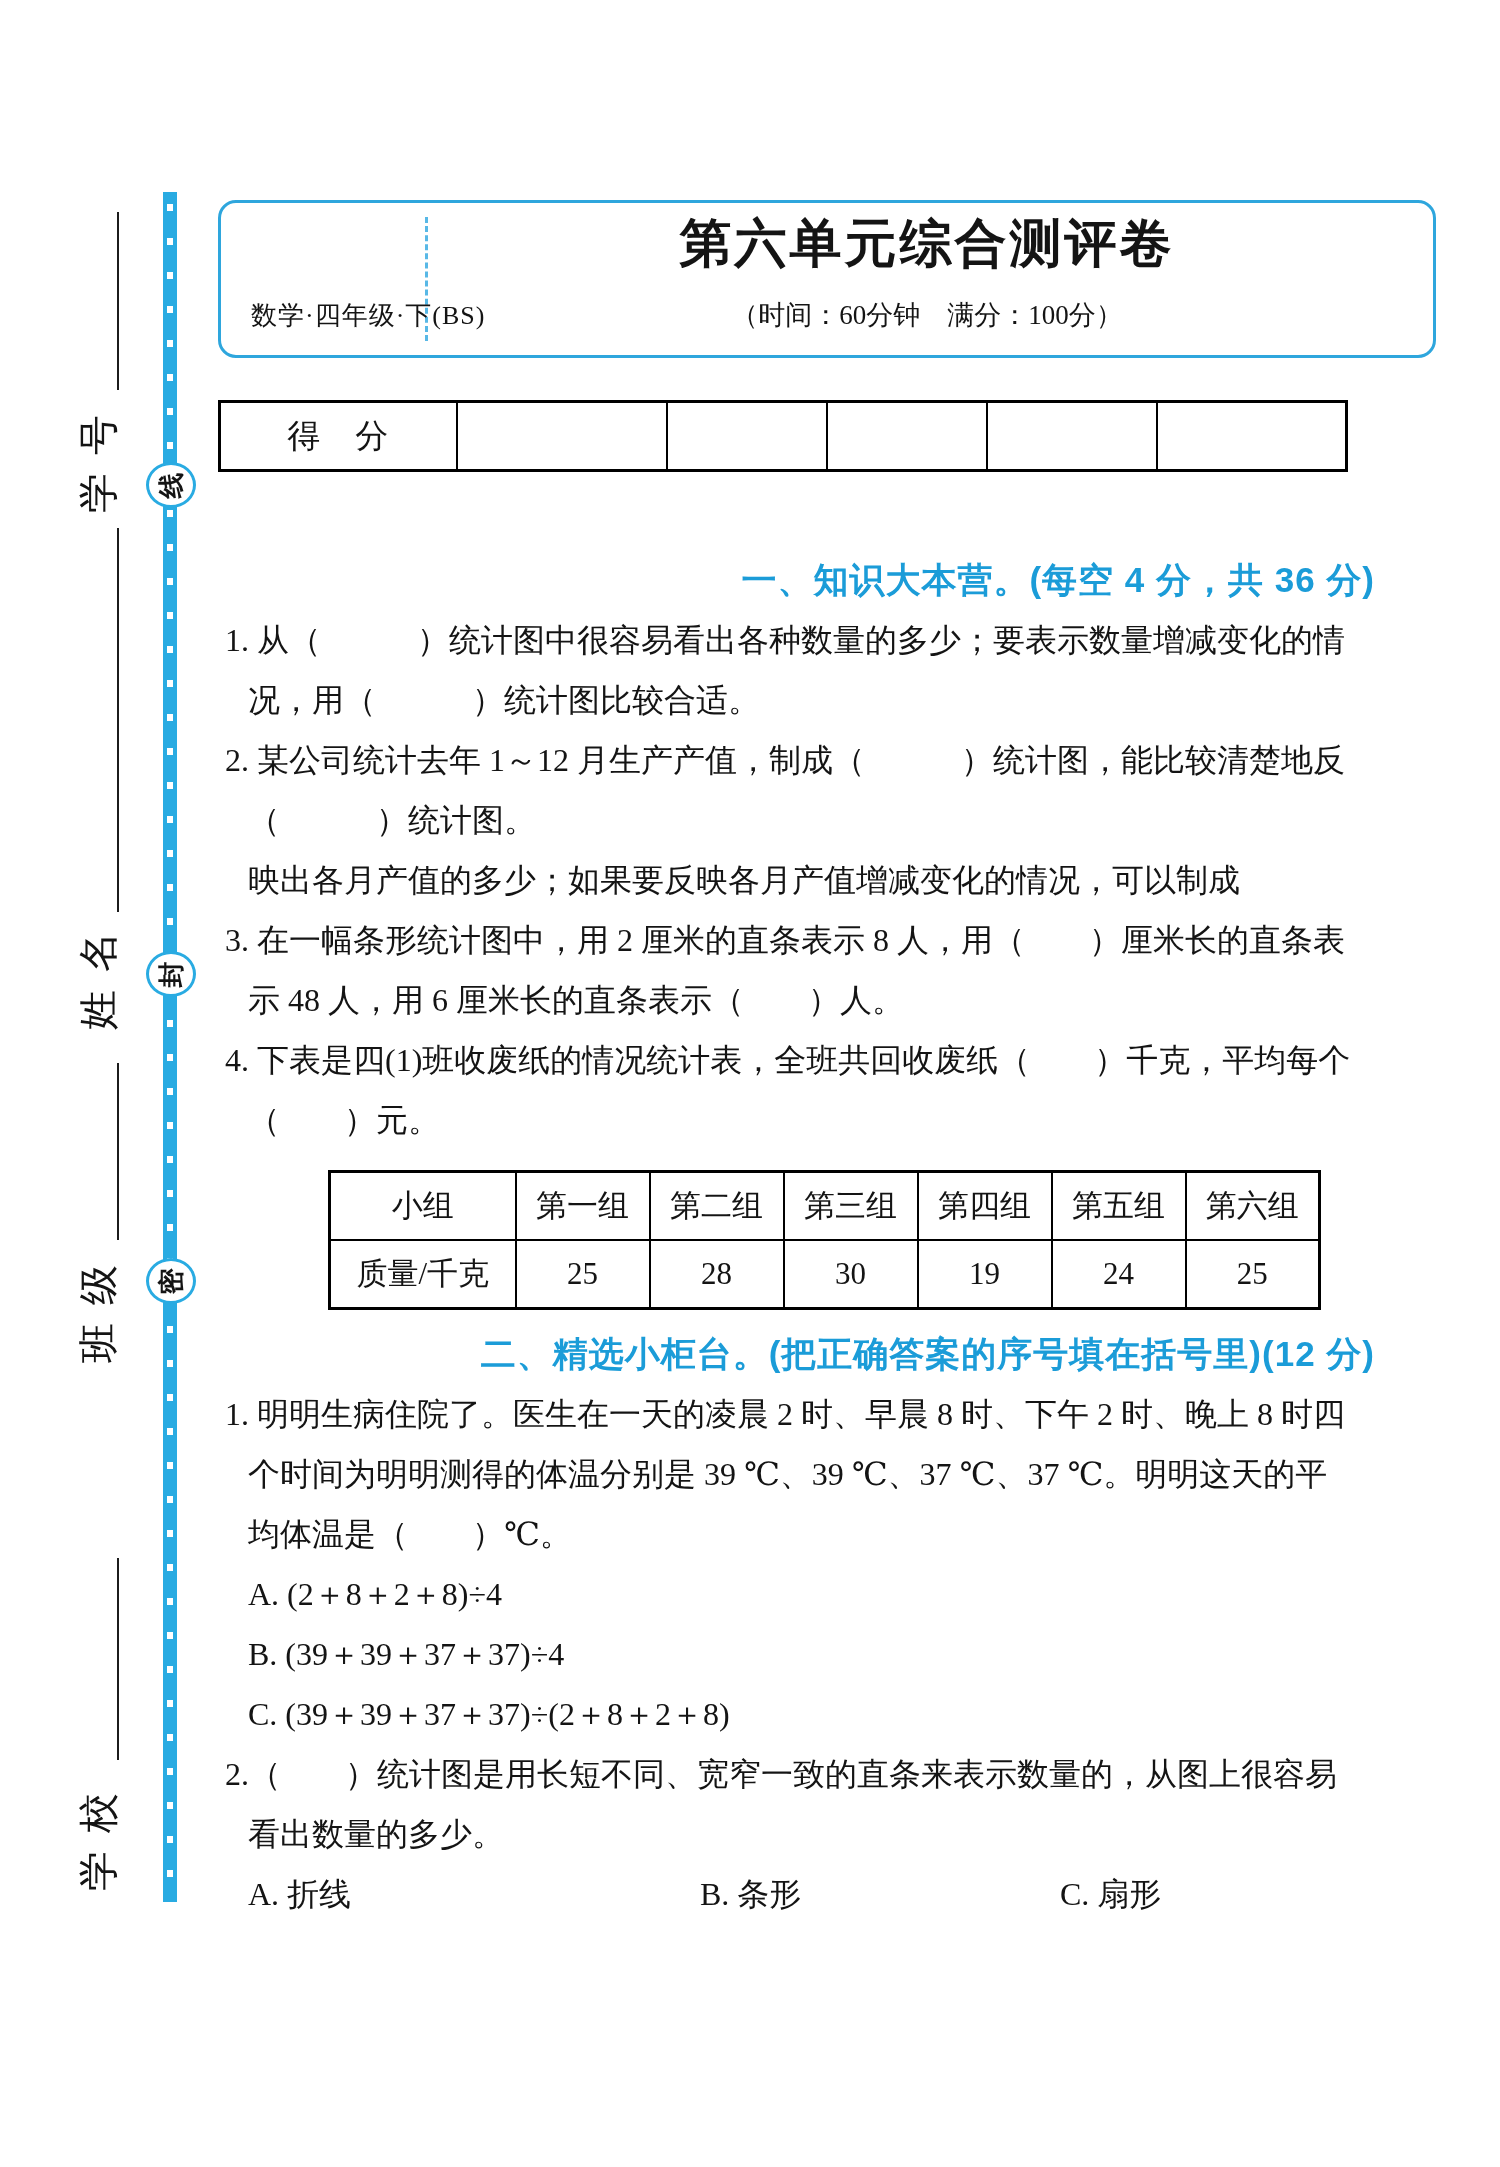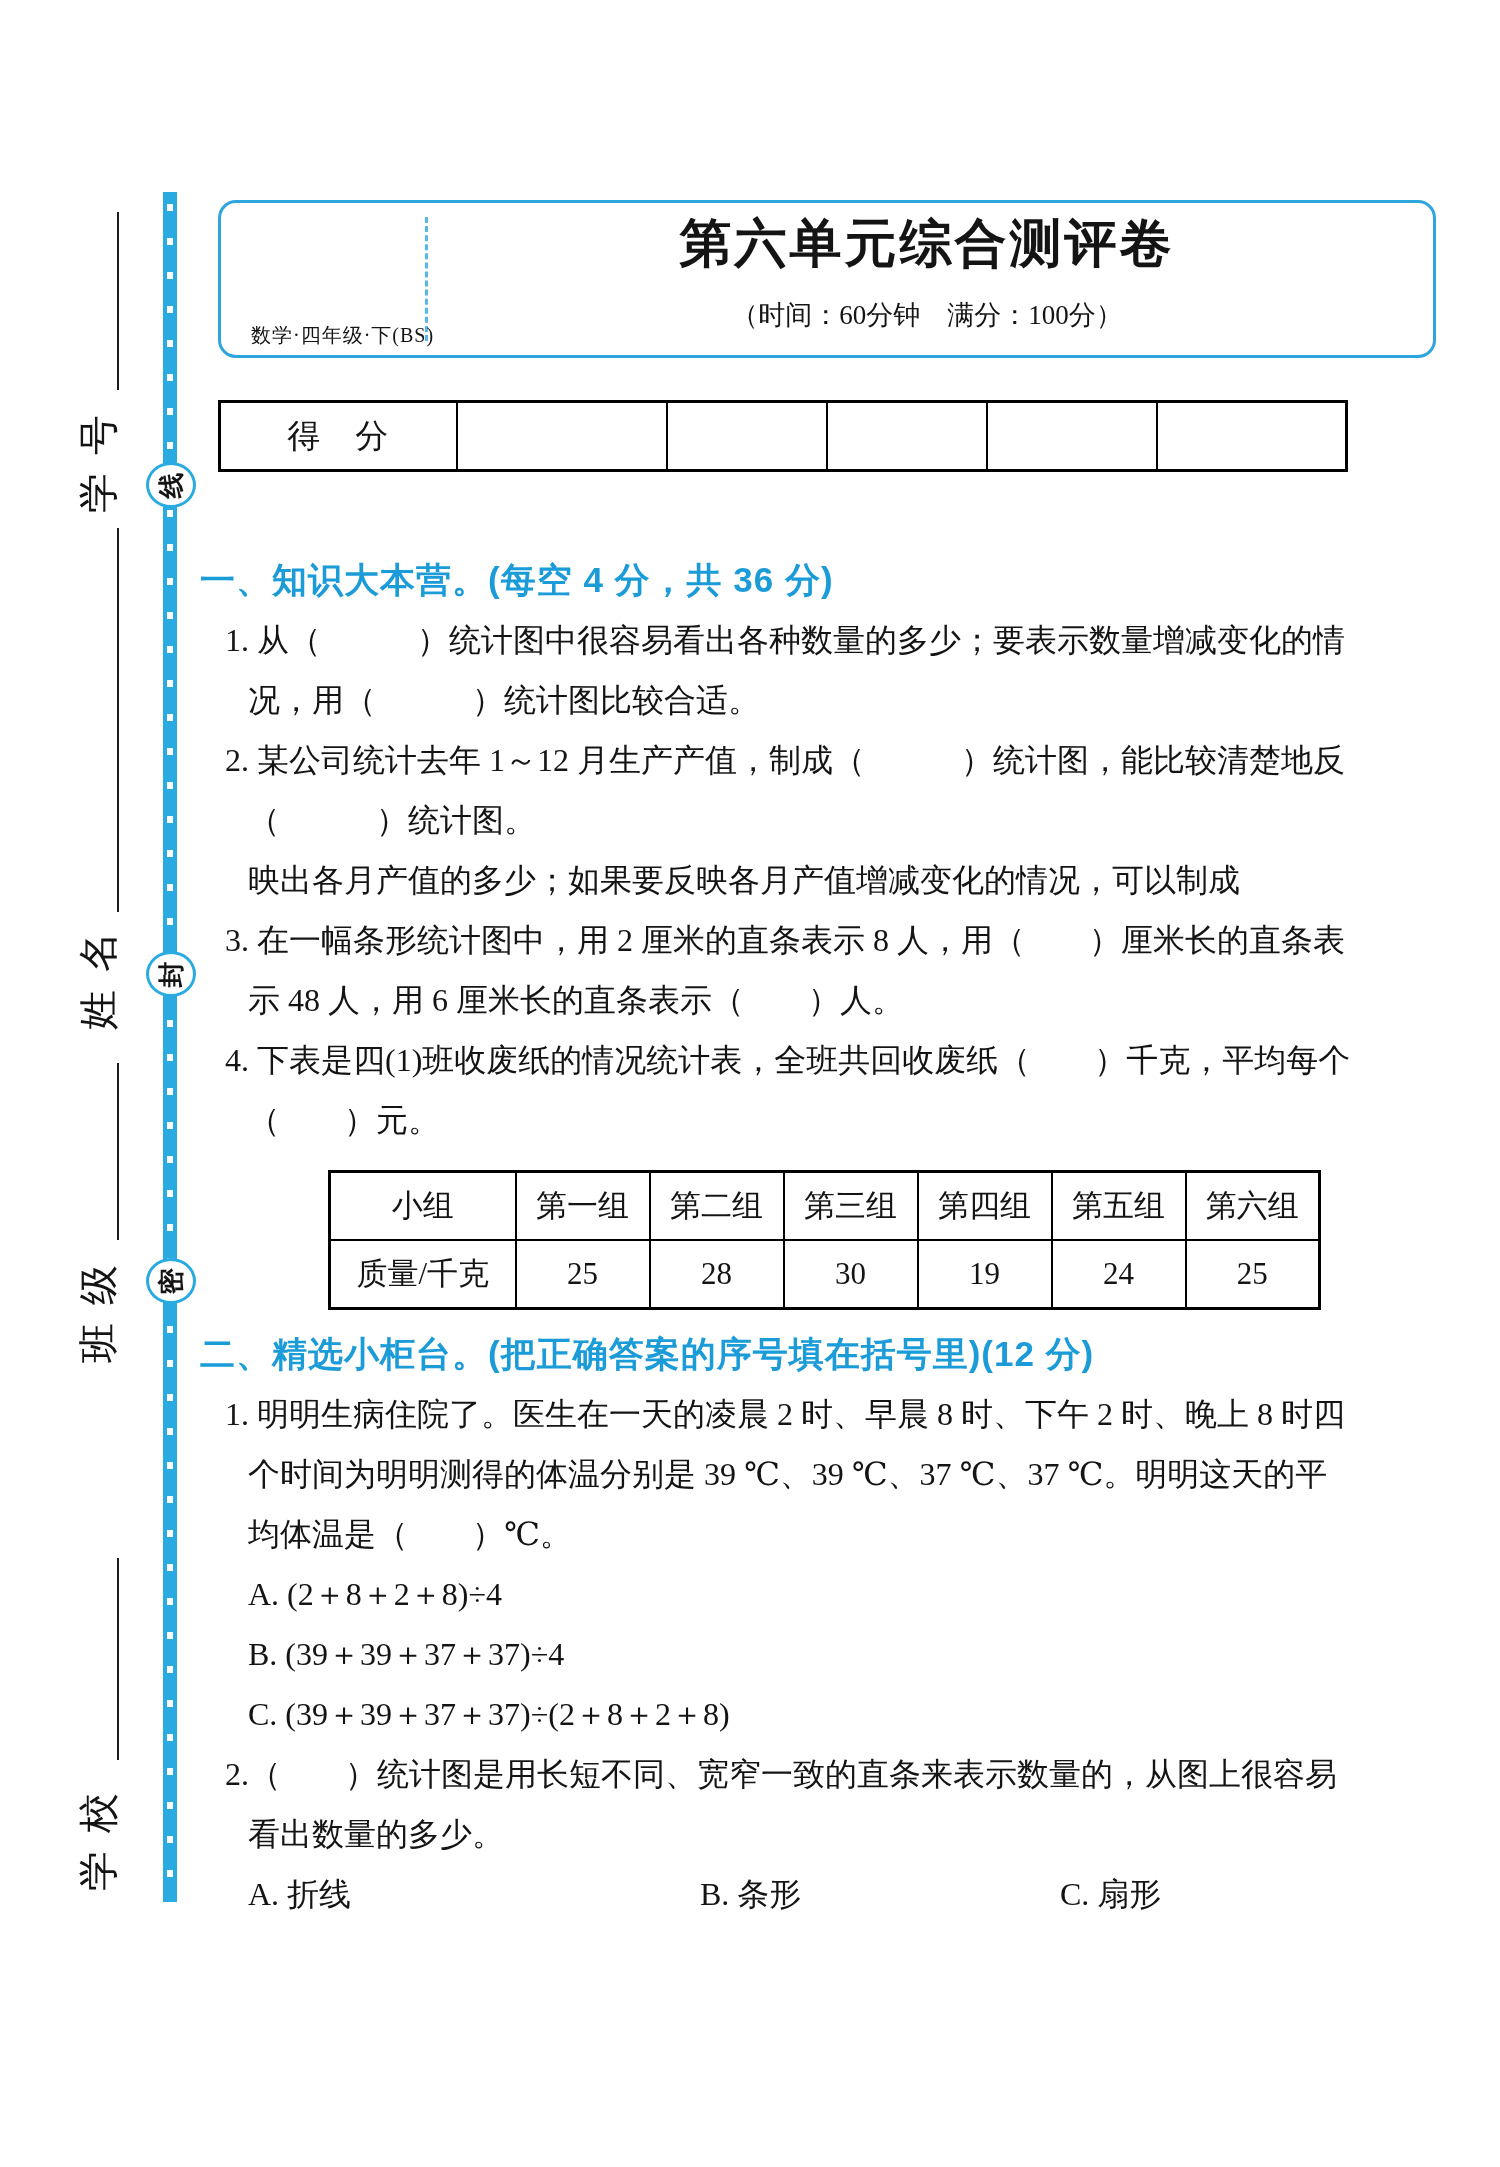--- a/index.html
+++ b/index.html
@@ -27,38 +27,38 @@
     display:flex; align-items:center; justify-content:center; z-index:2;
   }
   .seal span { transform:rotate(-90deg); font-size:26px; font-weight:600; }
 
   
   .header-box {
     position:absolute; left:218px; top:200px; width:1212px; height:152px;
     border:3px solid #2ea6dd; border-radius:18px; background:#fff;
   }
   .header-divider { position:absolute; left:204px; top:14px; height:124px; width:0; border-left:3px dashed #58b8e6; }
-  .course-label { position:absolute; left:30px; bottom:6px; font-size:20px; letter-spacing:1px; }
+  .course-label { position:absolute; left:30px; bottom:22px; font-size:26px; letter-spacing:1px; }
   .paper-title {
     position:absolute; left:210px; right:10px; top:6px; text-align:center;
     font-size:52px; font-weight:bold; letter-spacing:3px;
   }
   .paper-subtitle { position:absolute; left:210px; right:10px; top:94px; text-align:center; font-size:27px; }
 
   
   table { border-collapse:collapse; table-layout:fixed; }
   .score-table { position:absolute; left:218px; top:400px; width:1127px; border:3px solid #000; }
   .score-table td { border:2px solid #000; height:64px; text-align:center; font-size:33px; letter-spacing:1px; }
   .score-table tr.head td { background:#cde7f8; font-weight:600; }
 
   
   .content { position:absolute; left:200px; top:550px; width:1175px; font-size:32px; line-height:60px; }
   .sec-heading {
     font-family:"Liberation Sans","DejaVu Sans",sans-serif;
-    color:#1b9cd8; font-weight:bold; font-size:35px; letter-spacing:1px;
+    color:#1b9cd8; font-weight:bold; font-size:35px; letter-spacing:1px;text-align:right;
   }
   .q    { padding-left:25px; }
   .cont { padding-left:48px; }
   .opt  { padding-left:48px; }
   .opt-row { position:relative; height:60px; }
   .opt-row span { position:absolute; top:0; }
 
   .data-table { width:990px; margin:20px 15px 14px 128px; border:3px solid #000; }
   .data-table td { border:2px solid #000; height:64px; line-height:normal; text-align:center; font-size:31px; }
 </style>

